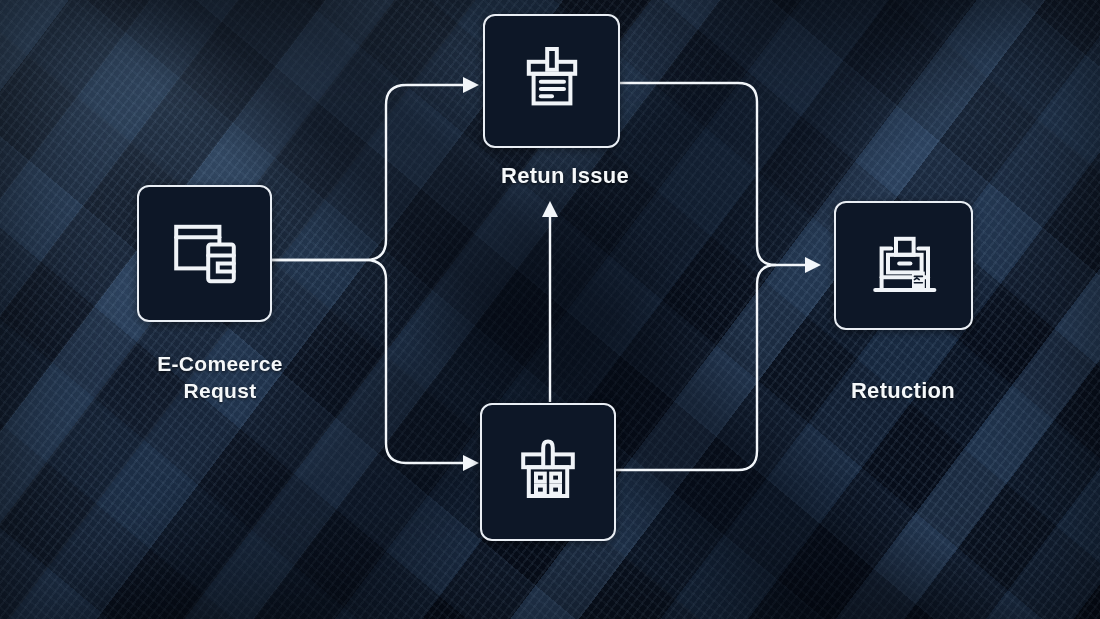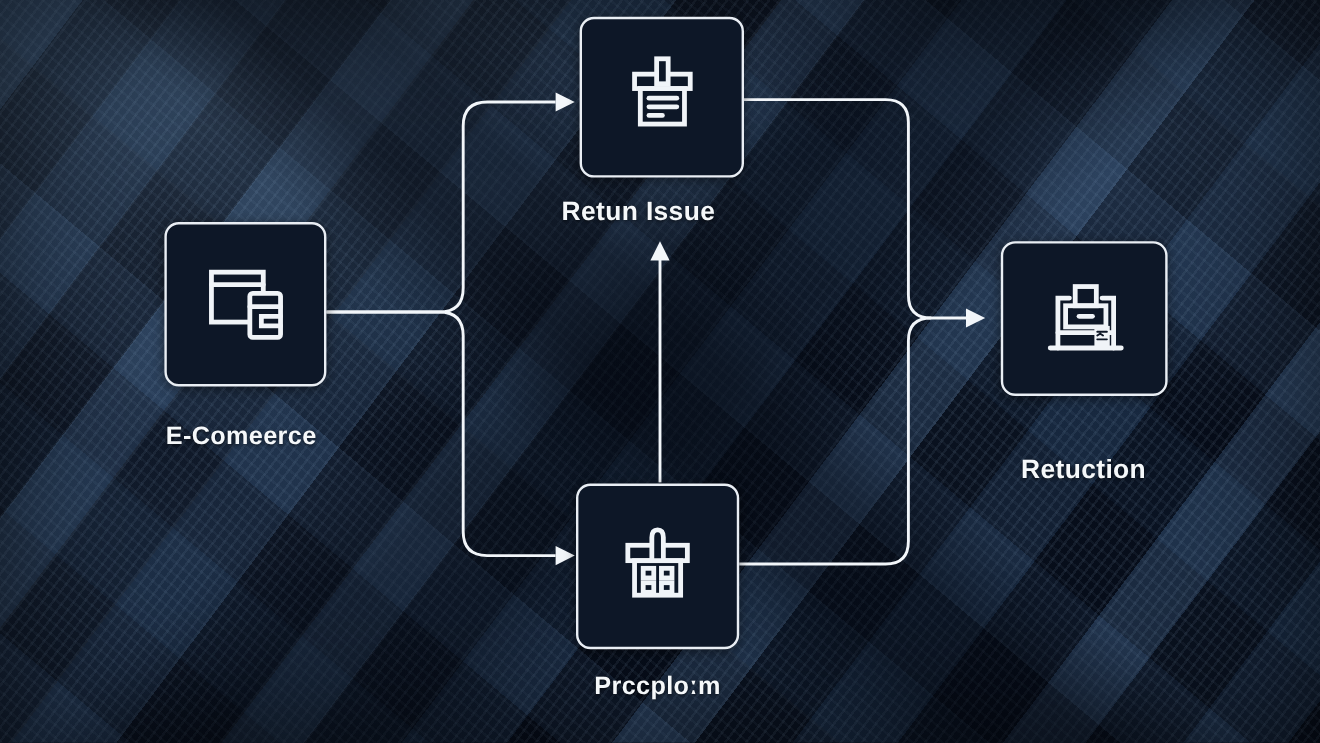--- a/index.html
+++ b/index.html
@@ -44,22 +44,22 @@
   .icon .dark{stroke:#0d1727;stroke-width:2;}
   .label{
     position:absolute;
     color:#f5f8fa;
     font-weight:700;
     text-align:center;
     letter-spacing:.3px;
     text-shadow:0 1px 3px rgba(0,0,0,.6);
   }
   .label span{display:block;}
-  #label-ecommerce{left:76px;top:350px;width:250px;font-size:21px;line-height:27px;}
-  #label-return{left:407px;top:163px;width:250px;font-size:22px;line-height:26px;}
+  #label-ecommerce{left:95px;top:350px;width:250px;font-size:21px;line-height:27px;}
+  #label-return{left:440px;top:163px;width:250px;font-size:22px;line-height:26px;}
   #label-platform{left:398px;top:558px;width:300px;font-size:21px;line-height:28px;}
   #label-reduction{left:778px;top:350px;width:250px;font-size:22px;line-height:26px;margin-top:28px;}
   #node-ecommerce{left:137px;top:185px;width:135px;height:137px;}
   #node-return{left:483px;top:14px;width:137px;height:134px;}
   #node-platform{left:480px;top:403px;width:136px;height:138px;}
   #node-reduction{left:834px;top:201px;width:139px;height:129px;}
 </style>
 </head>
 <body>
 
@@ -86,20 +86,21 @@
     <svg class="icon" width="80" height="80" viewBox="0 0 100 100">
       <rect x="14" y="16" width="54" height="52"></rect>
       <line x1="14" y1="29" x2="68" y2="29"></line>
       <rect class="fillDark" x="54" y="38" width="32" height="46" rx="3"></rect>
       <line x1="54" y1="52" x2="86" y2="52"></line>
       <path d="M86,62 H66 V72 H86"></path>
     </svg>
   </div>
   <div class="label" id="label-ecommerce">
     <span>E-Comeerce</span>
+    <span>Requst</span>
   </div>
 
   <div class="node" id="node-return">
     <svg class="icon" width="80" height="80" viewBox="0 0 100 100">
       <rect x="21" y="26" width="58" height="15"></rect>
       <rect class="fillDark" x="44" y="10" width="12" height="26"></rect>
       <rect x="27" y="41" width="46" height="37"></rect>
       <line x1="36" y1="51" x2="65" y2="51"></line>
       <line x1="36" y1="60" x2="65" y2="60"></line>
       <line x1="36" y1="69" x2="50" y2="69"></line>
@@ -114,21 +115,20 @@
       <rect x="19" y="28" width="62" height="16"></rect>
       <path class="fillDark" d="M44,44 V20 Q44,12 50,12 Q56,12 56,20 V44"></path>
       <rect x="26" y="44" width="48" height="36"></rect>
       <rect x="35" y="52" width="11" height="10"></rect>
       <rect x="54" y="52" width="11" height="10"></rect>
       <rect x="35" y="67" width="11" height="10"></rect>
       <rect x="54" y="67" width="11" height="10"></rect>
     </svg>
   </div>
   <div class="label" id="label-platform">
-    <span>Prccploːm</span>
   </div>
 
   <div class="node" id="node-reduction">
     <svg class="icon" width="80" height="80" viewBox="0 0 100 100">
       <path d="M34,28 H22 V80"></path>
       <path d="M68,28 H80 V80"></path>
       <rect x="40" y="16" width="22" height="20"></rect>
       <rect x="30" y="36" width="42" height="22"></rect>
       <line x1="44" y1="47" x2="58" y2="47"></line>
       <line x1="22" y1="64" x2="80" y2="64"></line>

